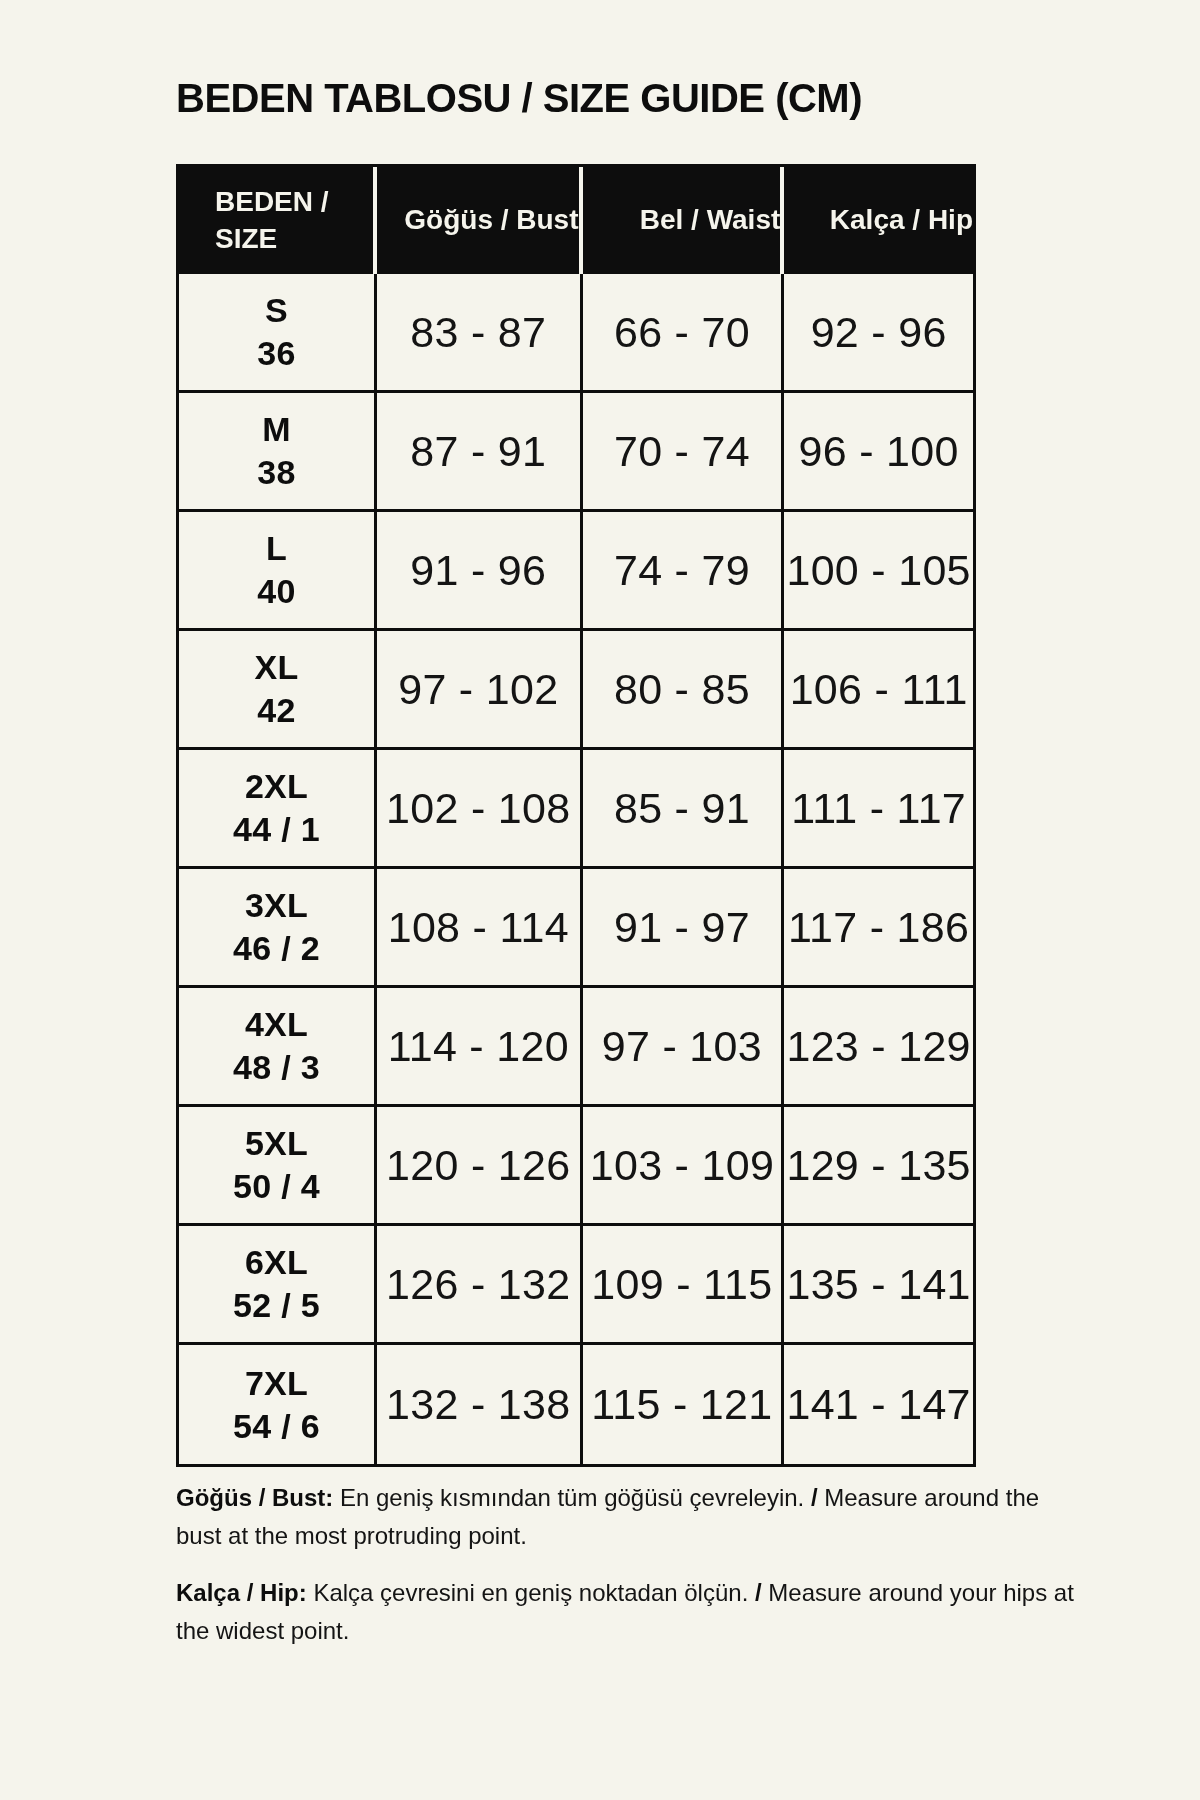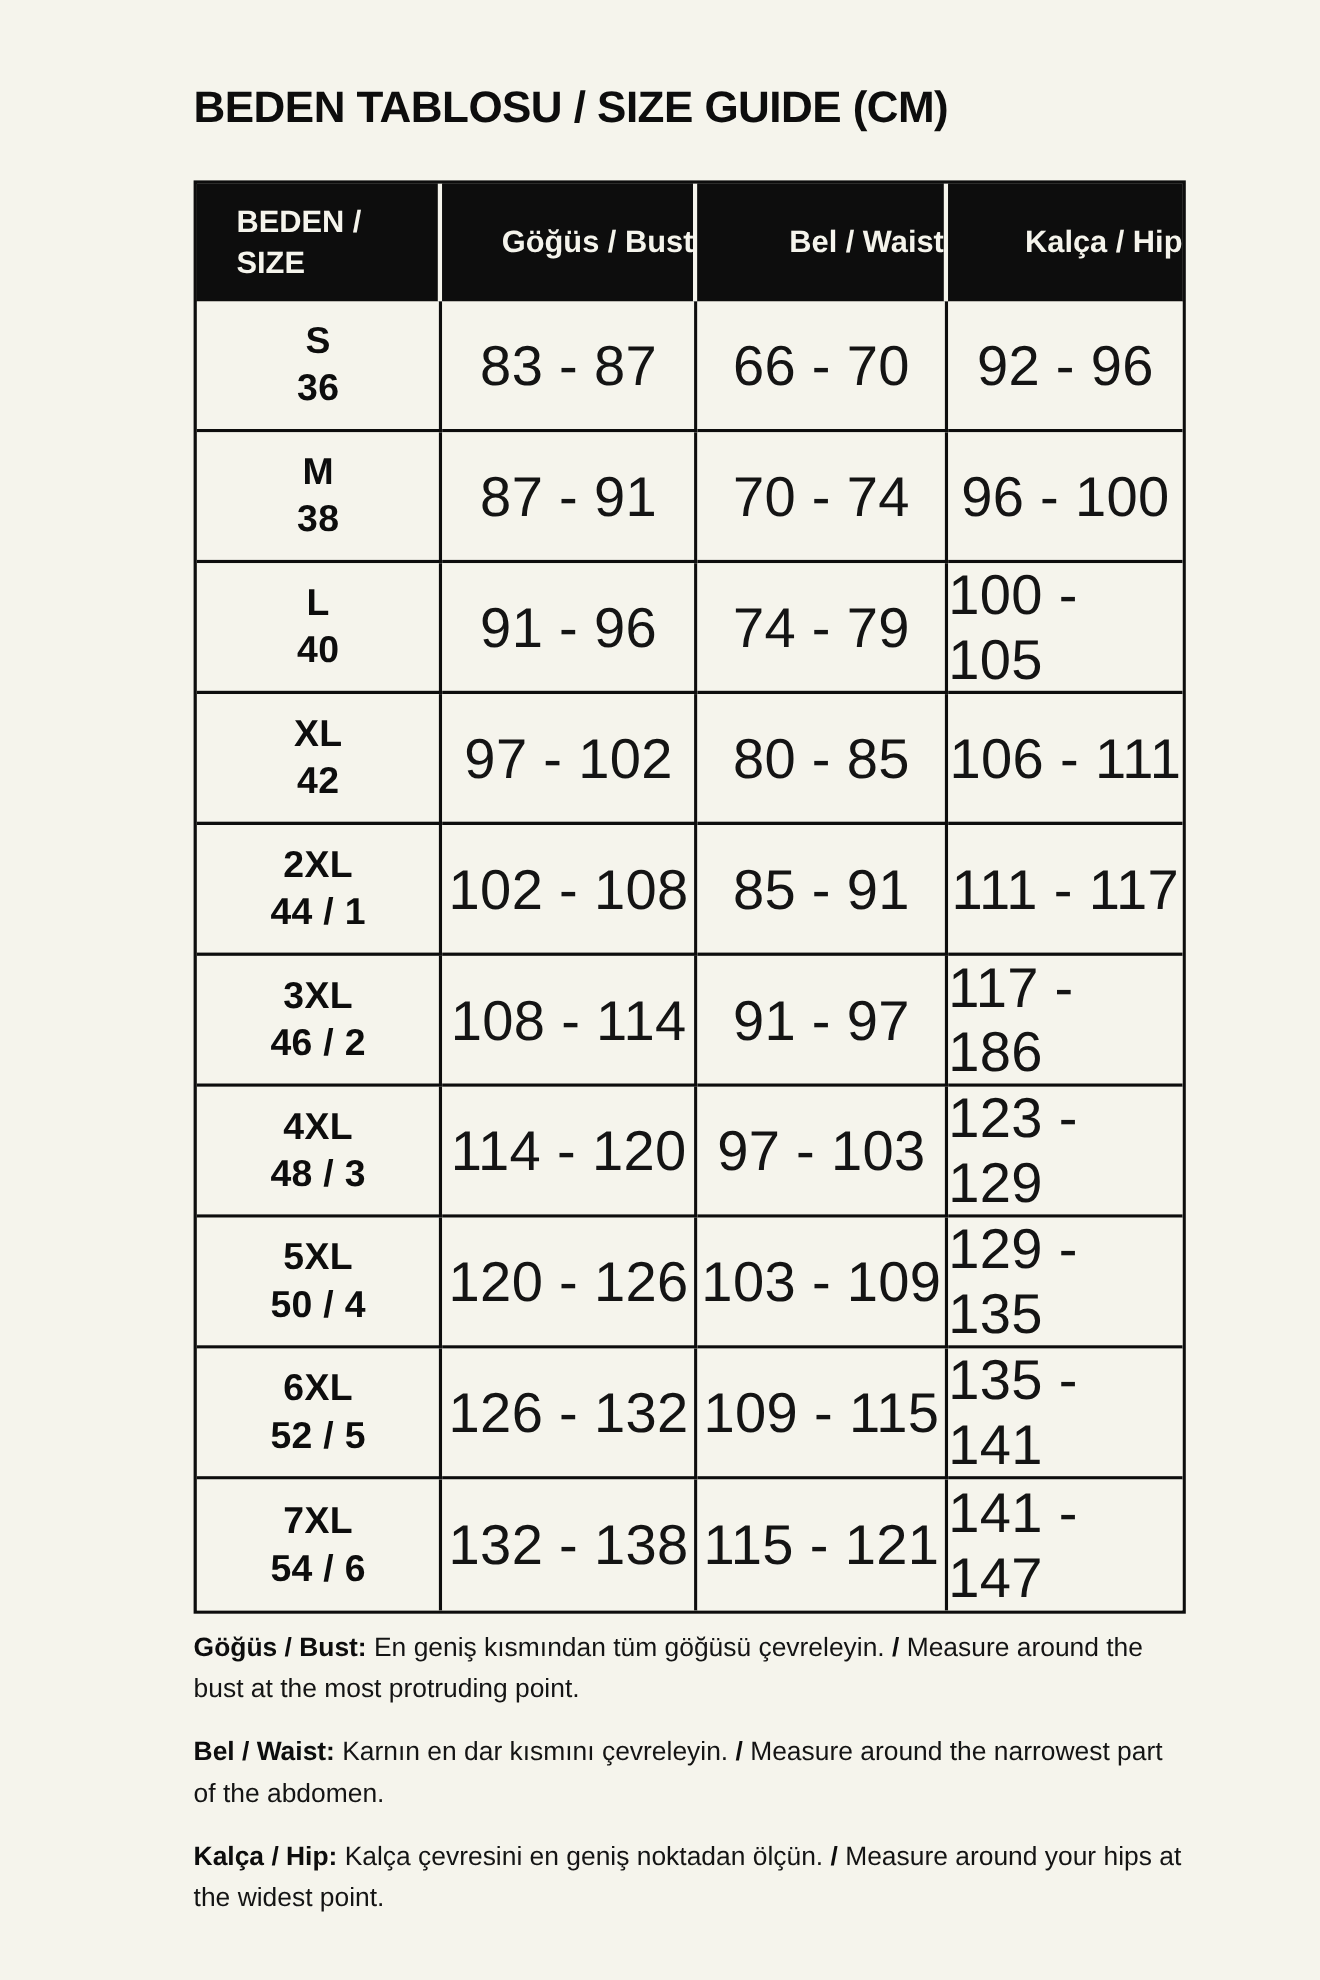--- a/index.html
+++ b/index.html
@@ -25,21 +25,21 @@
     font-size: 40px;
     font-weight: 700;
     letter-spacing: -0.5px;
     color: var(--ink);
     line-height: 48px;
     margin-bottom: 42px;
     white-space: nowrap;
   }
   
   .tbl {
-    width: 902px;
+    width: 800px;
     border: 3px solid var(--ink);
   }
   .thead {
     display: grid;
     grid-template-columns: 212fr 220fr 216fr 202fr;
     grid-auto-rows: 107px;
     background: var(--ink);
   }
   .th {
     background: var(--ink);
@@ -65,21 +65,21 @@
     grid-template-columns: 212fr 220fr 216fr 202fr;
     grid-auto-rows: 119px;
   }
   .trow { display: contents; }
   .td {
     border-right: 3px solid var(--ink);
     border-bottom: 3px solid var(--ink);
     display: flex;
     align-items: center;
     justify-content: center;
-    font-size: 51px;
+    font-size: 43px;
     font-weight: 400;
     letter-spacing: 0.3px;
     color: var(--text);
     background: var(--bg);
   }
   .trow .td:last-child { border-right: none; }
   .trow:last-child .td { border-bottom: none; }
   .size-cell {
     flex-direction: column;
     font-weight: 700;
@@ -218,17 +218,16 @@
       </div>
       <div class="td">132 - 138</div>
       <div class="td">115 - 121</div>
       <div class="td">141 - 147</div>
     </div>
   </div>
   </div>
 
   <div class="notes">
     <p class="note"><b>Göğüs / Bust:</b> <span>En geniş kısmından tüm göğüsü çevreleyin.</span> <b>/</b> <span>Measure around the bust at the most protruding point.</span></p>
-    <p class="note"><b>Bel / Waist:</b> <span>Karnın en dar kısmını çevreleyin.</span> <b>/</b> <span>Measure around the narrowest part of the abdomen.</span></p>
     <p class="note"><b>Kalça / Hip:</b> <span>Kalça çevresini en geniş noktadan ölçün.</span> <b>/</b> <span>Measure around your hips at the widest point.</span></p>
   </div>
 
 </div>
 
 </body></html>

